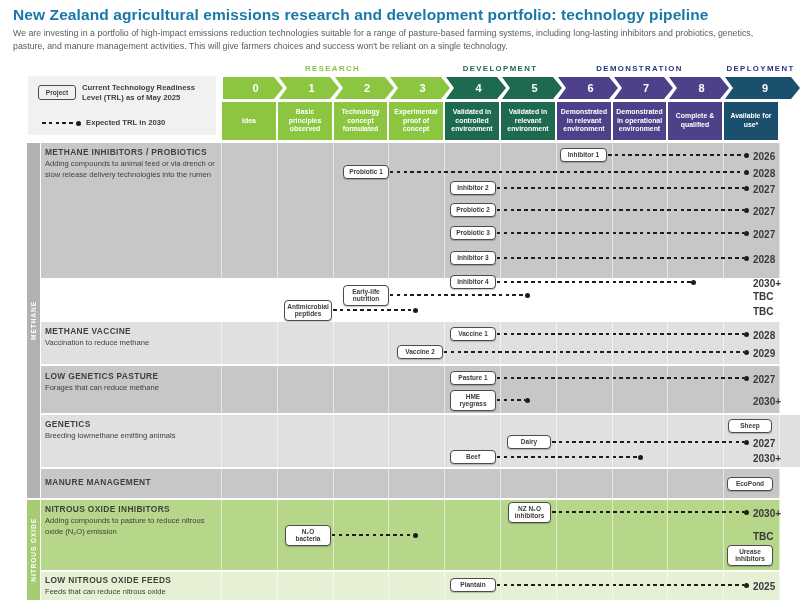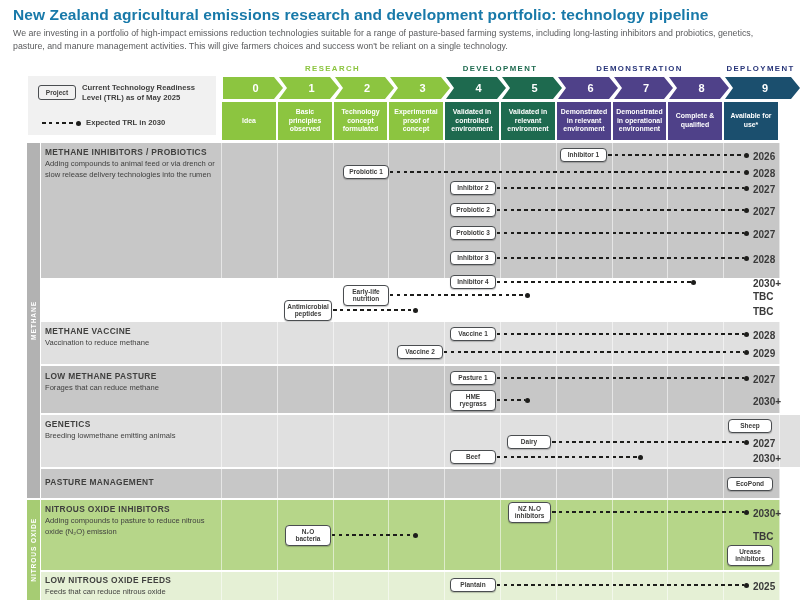--- a/index.html
+++ b/index.html
@@ -195,21 +195,21 @@
         <div class="abs gridline" style="left: 292px;"></div>
         <div class="abs gridline" style="left: 347px;"></div>
         <div class="abs gridline" style="left: 403px;"></div>
         <div class="abs gridline" style="left: 459px;"></div>
         <div class="abs gridline" style="left: 515px;"></div>
         <div class="abs gridline" style="left: 571px;"></div>
         <div class="abs gridline" style="left: 626px;"></div>
         <div class="abs gridline" style="left: 682px;"></div>
         <div class="abs gridline" style="left: 738px;"></div>
         <div class="abs sec-text" style="top: 5px;">
-          <h3>LOW METHANE PASTURE</h3>
+          <h3>LOW GENETICS PASTURE</h3>
           <p>Forages that can reduce methane</p>
         </div>
         <div class="abs pbox" style="left: 409px; top: 5px; width: 46px; height: 14px;">Pasture 1</div>
         <div class="abs dashline" style="left: 456px; top: 11px; width: 247px;"></div>
         <div class="abs dot" style="left: 703px; top: 9.5px;"></div>
         <div class="abs year" style="left: 712px; top: 7.5px;">2027</div>
         <div class="abs pbox" style="left: 409px; top: 23.5px; width: 46px; height: 21px;">HME
 ryegrass</div>
         <div class="abs dashline" style="left: 456px; top: 33px; width: 28px;"></div>
         <div class="abs dot" style="left: 484px; top: 31.5px;"></div>
@@ -247,21 +247,21 @@
         <div class="abs gridline" style="left: 292px;"></div>
         <div class="abs gridline" style="left: 347px;"></div>
         <div class="abs gridline" style="left: 403px;"></div>
         <div class="abs gridline" style="left: 459px;"></div>
         <div class="abs gridline" style="left: 515px;"></div>
         <div class="abs gridline" style="left: 571px;"></div>
         <div class="abs gridline" style="left: 626px;"></div>
         <div class="abs gridline" style="left: 682px;"></div>
         <div class="abs gridline" style="left: 738px;"></div>
         <div class="abs sec-text" style="top: 8px;">
-          <h3>PASTURE MANAGEMENT</h3>
+          <h3>MANURE MANAGEMENT</h3>
         </div>
         <div class="abs pbox" style="left: 686px; top: 8px; width: 46px; height: 14px;">EcoPond</div>
       </div>
       <div class="abs section" style="top: 500px; height: 70px; background: rgb(182, 214, 137);">
         <div class="abs gridline" style="left: 180px;"></div>
         <div class="abs gridline" style="left: 236px;"></div>
         <div class="abs gridline" style="left: 292px;"></div>
         <div class="abs gridline" style="left: 347px;"></div>
         <div class="abs gridline" style="left: 403px;"></div>
         <div class="abs gridline" style="left: 459px;"></div>

